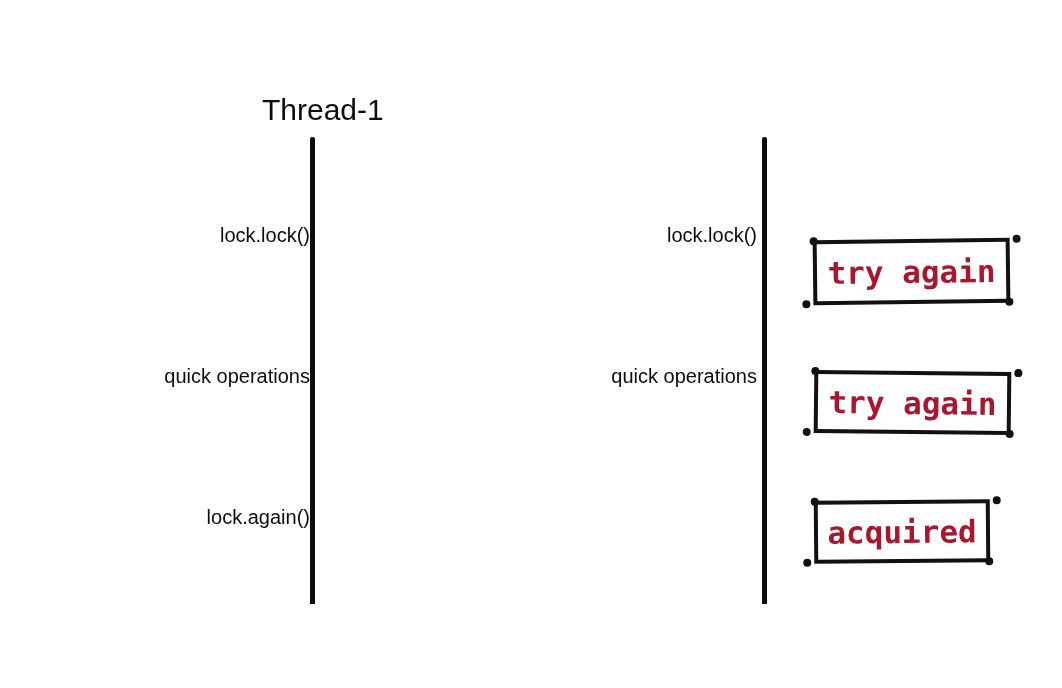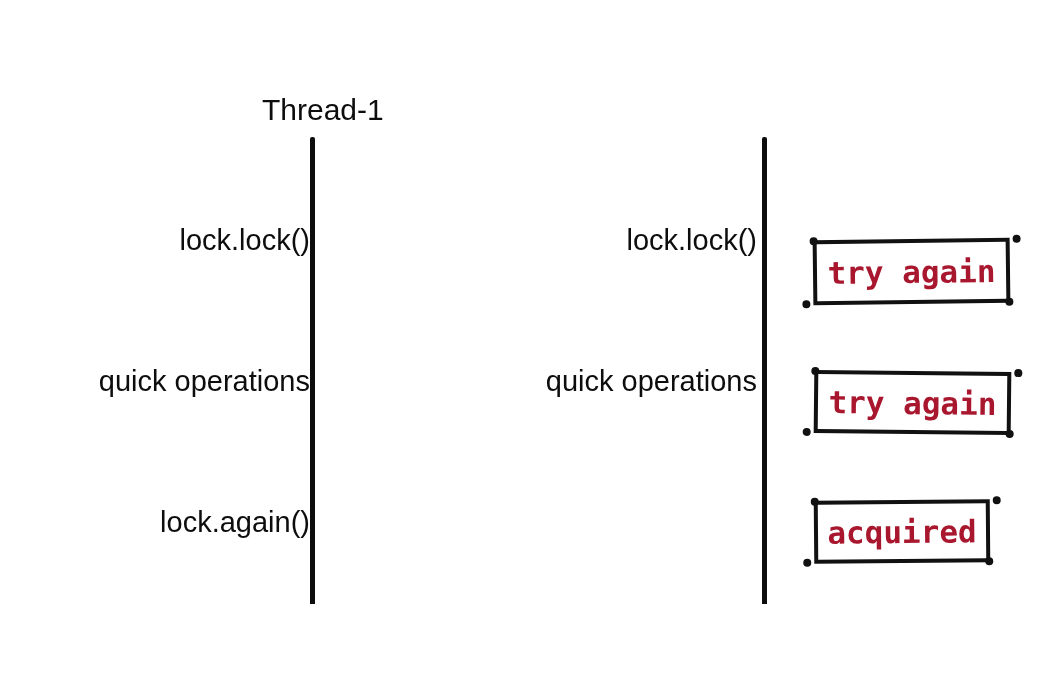--- a/index.html
+++ b/index.html
@@ -31,21 +31,21 @@
   }
   .tl-arrowhead {
     width: 0; height: 0;
     border-left: 12px solid transparent;
     border-right: 12px solid transparent;
     border-top: 28px solid #0d0d0d;
   }
 
   
   .step-label {
-    font-size: 29px;
+    font-size: 20px;
     white-space: nowrap;
     text-align: center;
     color: #0d0d0d;
   }
 
   
   .hand-box {
     box-sizing: border-box;
     border: 4px solid #111111;
     background: #ffffff;

